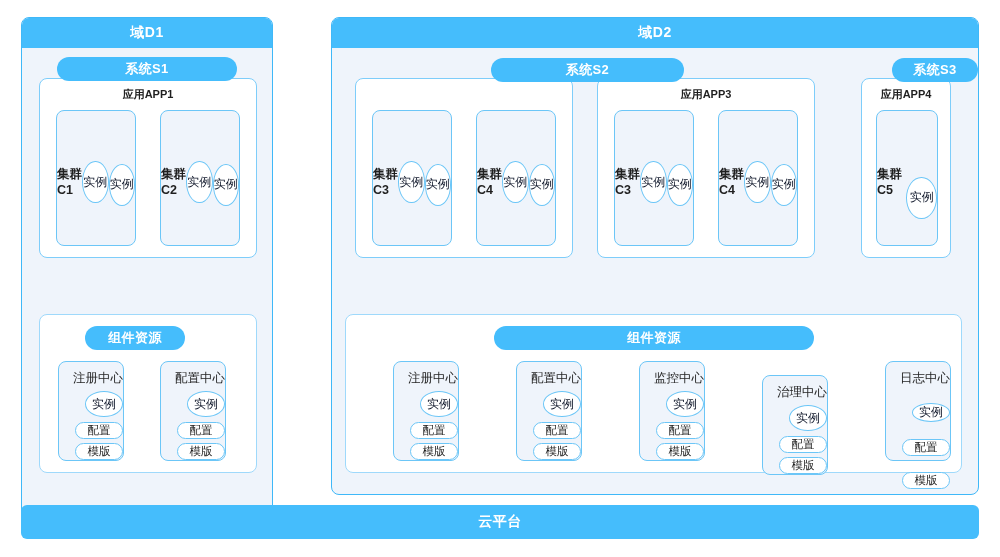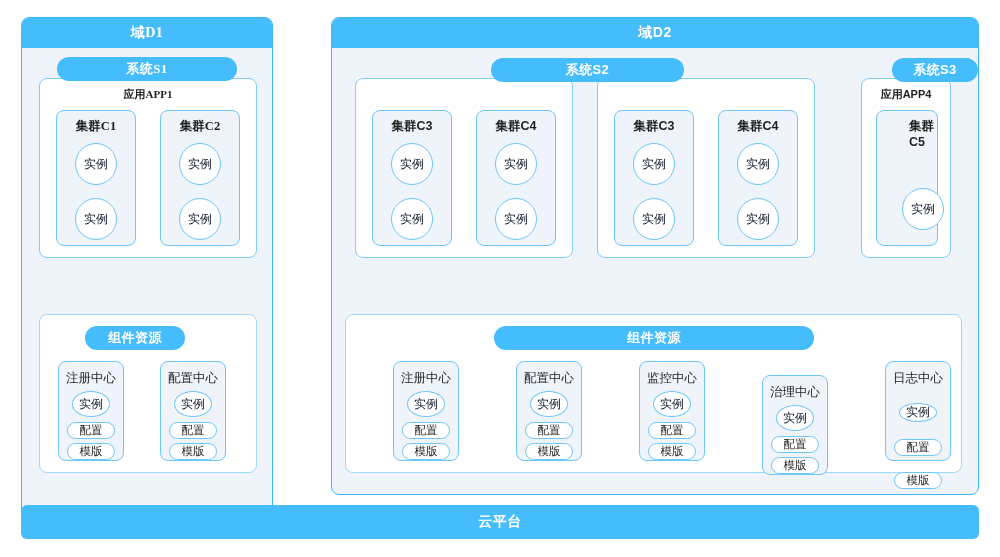--- a/index.html
+++ b/index.html
@@ -66,21 +66,21 @@
   }
 
   
   .cluster{
     position:absolute;
     background:#eff4fb;
     border:1px solid #6cc6f7;
     border-radius:8px;
     box-sizing:border-box;
     display:flex;
-    flex-direction:column;
+    flex-direction:row;
     align-items:center;
   }
   .cluster-title{
     font-size:12.5px;
     font-weight:bold;
     color:#1f1f1f;
     margin-top:7px;
   }
   .inst{
     width:42px;height:42px;
@@ -103,21 +103,21 @@
     padding-left:27px;
   }
   .comp-card{
     position:absolute;
     background:#eff4fb;
     border:1px solid #6cc6f7;
     border-radius:8px;
     box-sizing:border-box;
     display:flex;
     flex-direction:column;
-    align-items:center;
+    align-items:flex-end;
   }
   .comp-title{
     font-size:12.5px;
     color:#1f1f1f;
     margin-top:8px;
   }
   .chip{
     width:48px;height:18px;
     border-radius:9px;
     background:#ffffff;
@@ -140,21 +140,21 @@
     font-weight:bold;
     display:flex;align-items:center;justify-content:center;
     letter-spacing:.5px;
   }
 </style>
 </head>
 <body>
 
 <div class="canvas">
 
-  <div class="domain" style="left:21px;top:17px;width:252px;height:510px;font-family:Liberation Serif, serif;">
+  <div class="domain" style="left:21px;top:17px;width:252px;height:510px;">
     <div class="domain-header">域D1</div>
     <div class="domain-body" style="height:446px;">
 
       <div class="sys-pill" style="left:35px;top:9px;width:180px;">系统S1</div>
 
       <div class="app-box" style="left:17px;top:30px;width:218px;height:180px;">
         <div class="app-title">应用APP1</div>
 
         <div class="cluster" style="left:16px;top:31px;width:80px;height:136px;">
           <div class="cluster-title">集群C1</div>
@@ -205,35 +205,36 @@
           <div class="inst" style="margin-top:13px;">实例</div>
         </div>
         <div class="cluster" style="left:120px;top:31px;width:80px;height:136px;">
           <div class="cluster-title">集群C4</div>
           <div class="inst" style="margin-top:8px;">实例</div>
           <div class="inst" style="margin-top:13px;">实例</div>
         </div>
       </div>
 
       <div class="app-box" style="left:265px;top:30px;width:218px;height:180px;">
+        <div class="app-title">应用APP3</div>
         <div class="cluster" style="left:16px;top:31px;width:80px;height:136px;">
           <div class="cluster-title">集群C3</div>
           <div class="inst" style="margin-top:8px;">实例</div>
           <div class="inst" style="margin-top:13px;">实例</div>
         </div>
         <div class="cluster" style="left:120px;top:31px;width:80px;height:136px;">
           <div class="cluster-title">集群C4</div>
           <div class="inst" style="margin-top:8px;">实例</div>
           <div class="inst" style="margin-top:13px;">实例</div>
         </div>
       </div>
 
       <div class="app-box" style="left:529px;top:30px;width:90px;height:180px;">
         <div class="app-title">应用APP4</div>
-        <div class="cluster" style="left:14px;top:31px;width:62px;height:136px;padding-left:32px;">
+        <div class="cluster" style="left:14px;top:31px;width:62px;height:136px;">
           <div class="cluster-title">集群C5</div>
           <div class="inst" style="margin-top:39px;">实例</div>
         </div>
       </div>
 
       <div class="comp-section" style="left:13px;top:266px;width:617px;height:159px;">
         <div class="sys-pill" style="left:148px;top:11px;width:320px;position:absolute;">组件资源</div>
 
         <div class="comp-card" style="left:47px;top:46px;width:66px;height:100px;">
           <div class="comp-title">注册中心</div>

